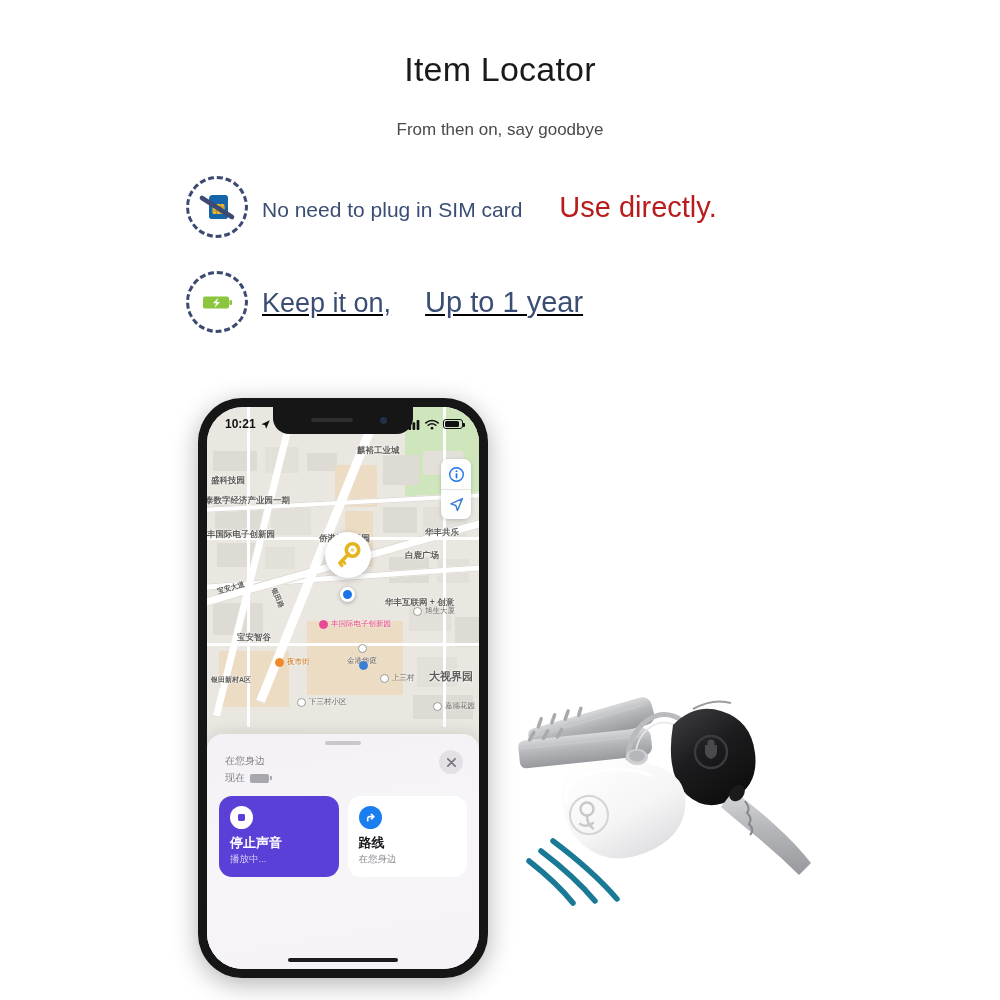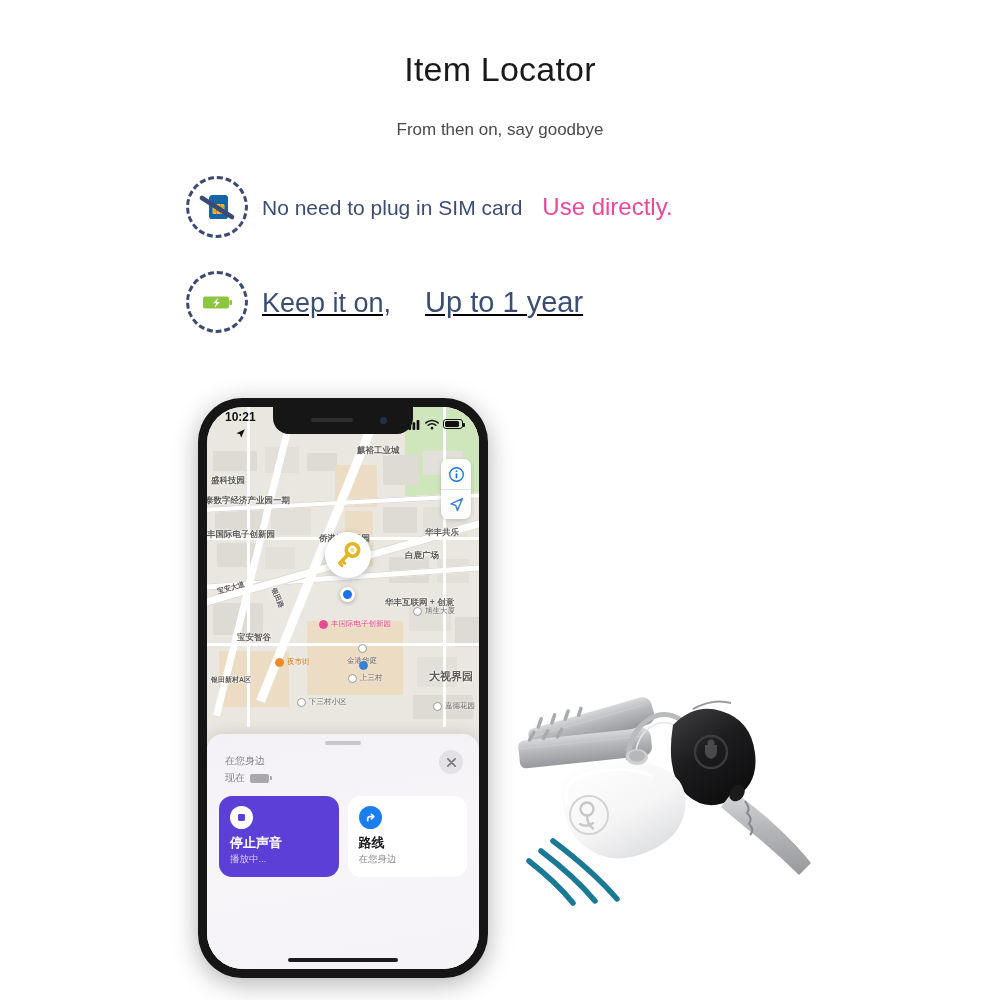--- a/index.html
+++ b/index.html
@@ -31,21 +31,21 @@
   .badge {
     width: 62px; height: 62px; border-radius: 50%;
     border: 3px dashed #3c4a73;
     display: flex; align-items: center; justify-content: center;
     flex: 0 0 auto; position: relative;
   }
   .badge svg { display: block; }
 
   .feat-text { margin-left: 14px; display: flex; align-items: baseline; white-space: nowrap; }
   .feat-small { font-size: 21px; color: #3a4d73; }
-  .feat-big { font-size: 24px; color: #ec4899; margin-left: 20px; }
+  .feat-big { font-size: 29px; color: #b91c1c; margin-left: 37px; }
   .feat-small-2 { font-size: 27px; color: #3a4d73; }
   .feat-big-2 { font-size: 29px; color: #3a4d73; margin-left: 34px; }
 
   
   .phone {
     position: absolute; left: 198px; top: 398px;
     width: 290px; height: 580px;
     background: #161616; border-radius: 44px;
     padding: 9px;
     box-shadow: 0 6px 26px rgba(0,0,0,.30);
@@ -68,21 +68,21 @@
     position: absolute; top: 10px; right: 26px; width: 7px; height: 7px;
     border-radius: 50%; background: #23304a;
   }
 
   
   .statusbar {
     position: absolute; top: 0; left: 0; width: 100%; height: 30px;
     display: flex; align-items: center; justify-content: space-between;
     padding: 4px 16px 0 18px; z-index: 35; font-size: 12px; font-weight: 700; color: #111;
   }
-  .sb-left { display: flex; align-items: center; gap: 4px; flex-direction: column; }
+  .sb-left { display: flex; align-items: center; gap: 4px; }
   .sb-right { display: flex; align-items: center; gap: 4px; }
   .bat-shell { width: 20px; height: 10px; border: 1.4px solid #111; border-radius: 3px; position: relative; }
   .bat-shell::after { content:""; position:absolute; right:-3px; top:2.6px; width:2px; height:4px; background:#111; border-radius:0 1px 1px 0; }
   .bat-fill { position: absolute; left: 1px; top: 1px; bottom: 1px; width: 14px; background: #111; border-radius: 1.5px; }
 
   
   .map { position: absolute; inset: 0; background: #eae7e1; }
   .map-bg { position: absolute; inset: 0; }
   .map-green {
     position: absolute; top: 0; right: 0; width: 74px; height: 92px;
@@ -289,21 +289,21 @@
           <span class="poi-txt">旭生大厦</span>
         </div>
         <div class="map-poi" style="left:140px; top:237px;flex-direction:column;">
           <span class="poi-dot"></span>
           <span class="poi-txt">金港华庭</span>
         </div>
         <div class="map-poi" style="left:68px; top:250px;">
           <span class="poi-dot orange"></span>
           <span class="poi-txt orange">夜市街</span>
         </div>
-        <div class="map-poi" style="left:100px; top:266px;padding-left:41px;">
+        <div class="map-poi" style="left:132px; top:266px;padding-left:41px;">
           <span class="poi-dot"></span>
           <span class="poi-txt">上三村</span>
         </div>
         <div class="map-poi" style="left:90px; top:290px;">
           <span class="poi-dot"></span>
           <span class="poi-txt">下三村小区</span>
         </div>
         <div class="map-poi" style="left:226px; top:294px;justify-content:flex-end;">
           <span class="poi-dot"></span>
           <span class="poi-txt">嘉德花园</span>

